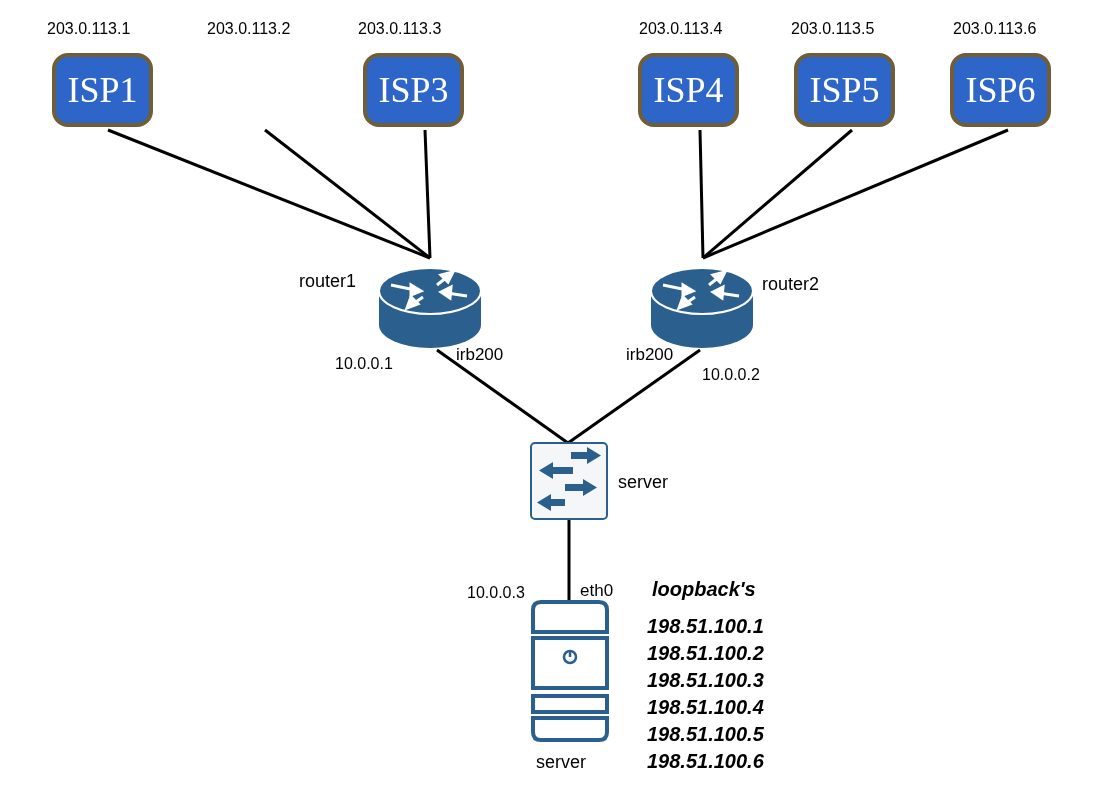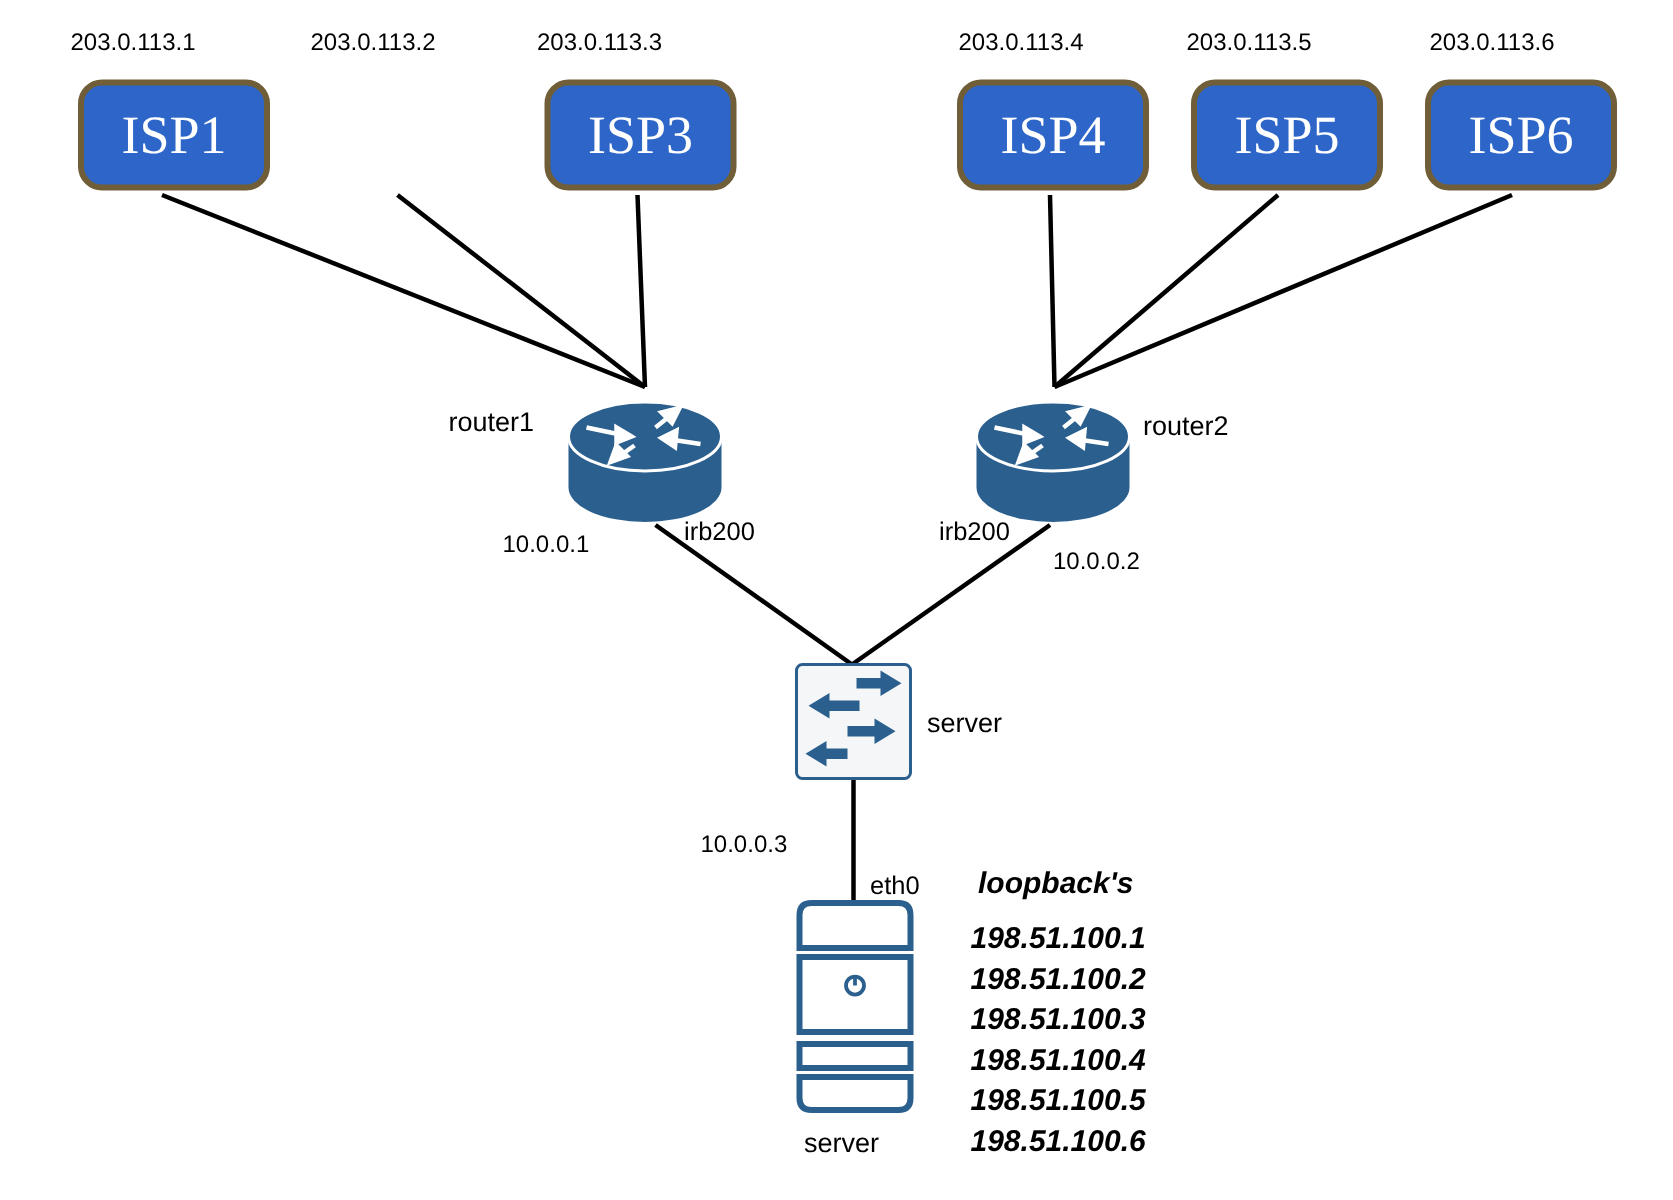--- a/index.html
+++ b/index.html
@@ -3,21 +3,21 @@
   <meta charset="utf-8">
   <style>
     html, body { margin: 0; padding: 0; background: #ffffff; }
     body { width: 1115px; height: 800px; position: relative; overflow: hidden; font-family: "Liberation Sans", sans-serif; }
     #stage { position: absolute; left: 0; top: 0; width: 1115px; height: 800px; }
     .lbl { position: absolute; color: #000; white-space: nowrap; font-family: "Liberation Sans", sans-serif; }
     .ip { font-weight: normal; font-size: 16px; }
     .name { font-size: 18px; }
     .iface { font-size: 17px; }
     .isp {
-      position: absolute; width: 128px; height: 74px; box-sizing: border-box;
+      position: absolute; width: 101px; height: 74px; box-sizing: border-box;
       background: #2d66c8; border: 4px solid #6f5e37; border-radius: 16px;
       color: #fff; font-family: "Liberation Serif", serif; font-size: 36px;
       display: flex; align-items: center; justify-content: center;
     }
     .lo { font-weight: bold; font-size: 20px; line-height: 25px; font-style: italic; }
   </style>
 </head>
 <body>
 
 <div id="stage">
@@ -105,21 +105,21 @@
   <div class="lbl name" style="left:299px;top:271px">router1</div>
   <div class="lbl iface" style="left:456px;top:345px">irb200</div>
   <div class="lbl ip" style="left:335px;top:355px">10.0.0.1</div>
 
   <div class="lbl name" style="left:762px;top:274px">router2</div>
   <div class="lbl iface" style="left:626px;top:345px">irb200</div>
   <div class="lbl ip" style="left:702px;top:366px">10.0.0.2</div>
 
   <div class="lbl name" style="left:618px;top:472px">server</div>
 
-  <div class="lbl ip" style="left:467px;top:555px">10.0.0.3</div>
+  <div class="lbl ip" style="left:467px;top:584px">10.0.0.3</div>
   <div class="lbl iface" style="left:580px;top:581px">eth0</div>
   <div class="lbl name" style="left:536px;top:752px">server</div>
 
   <div class="lbl lo" style="left:652px;top:577px">loopback's</div>
   <div class="lbl lo" style="left:647px;top:614px">198.51.100.1</div>
   <div class="lbl lo" style="left:647px;top:641px">198.51.100.2</div>
   <div class="lbl lo" style="left:647px;top:668px">198.51.100.3</div>
   <div class="lbl lo" style="left:647px;top:695px">198.51.100.4</div>
   <div class="lbl lo" style="left:647px;top:722px">198.51.100.5</div>
   <div class="lbl lo" style="left:647px;top:749px">198.51.100.6</div>

